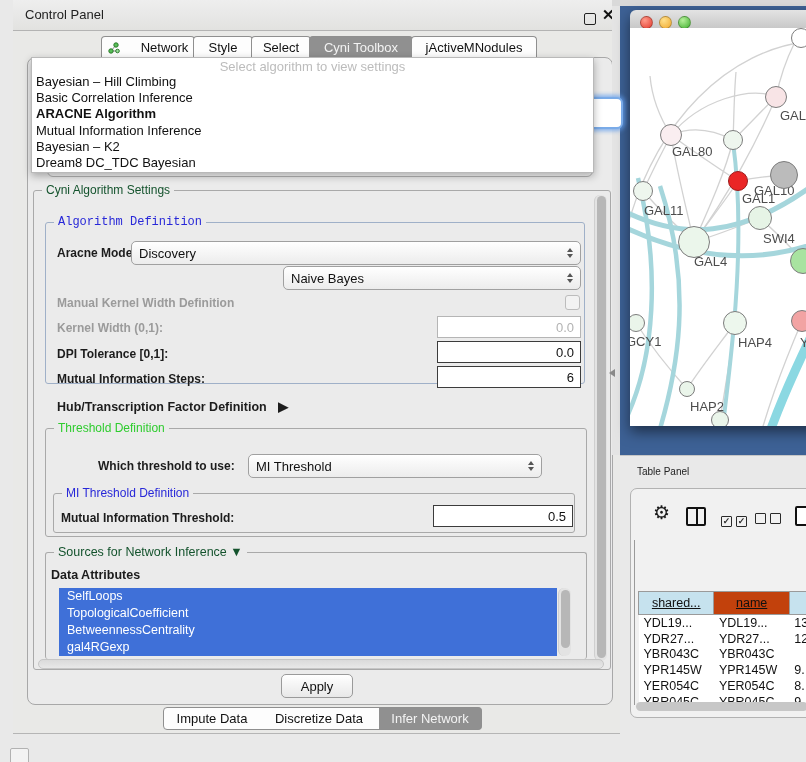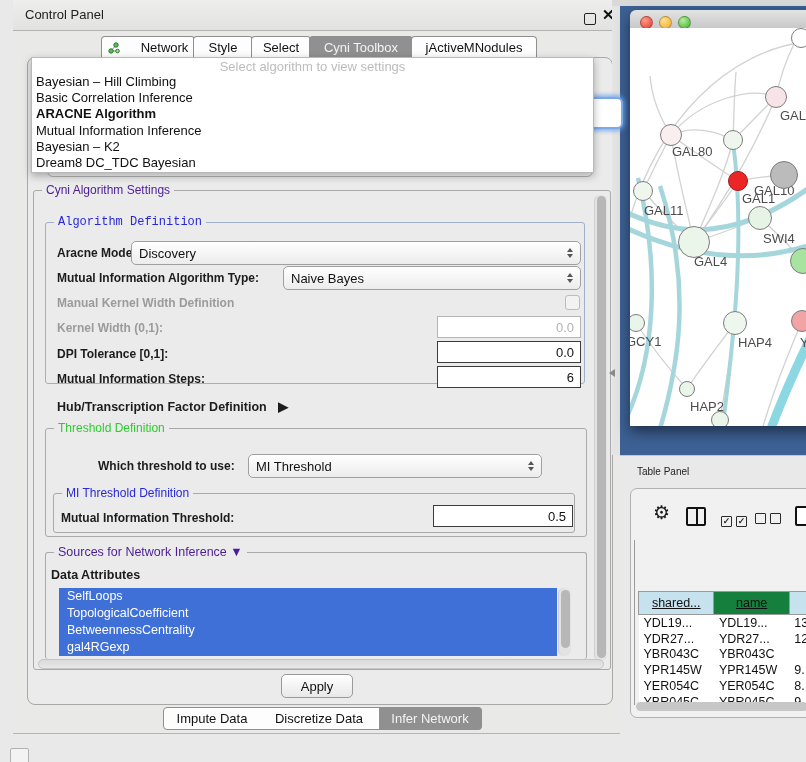--- a/index.html
+++ b/index.html
@@ -35,21 +35,21 @@
   #focus-combo{left:556px;top:97px;width:50px;height:28px;border-radius:6px;background:#fff;
                border:2px solid #7aabe8;box-shadow:0 0 4px 2px rgba(96,156,236,.75);z-index:5;}
   #bg-combo{left:34px;top:151px;width:546px;height:26px;border:1px solid #b3b3b3;border-radius:6px;
             background:#f6f6f6;z-index:4;display:flex;align-items:center;padding-left:14px;
             font-size:13px;color:#b3b3b3;box-sizing:border-box;}
 
   
   .group{border:1px solid #a9a9a9;border-radius:3px;}
   .gtitle{position:absolute;top:-8px;left:8px;background:#ebebeb;padding:0 4px;font-size:12px;
           white-space:nowrap;}
-  .t-gray{color:#4c1d95;}
+  .t-gray{color:#14532d;}
   .t-blue{color:#2727d8;}
   .t-green{color:#2ecc2e;}
 
   .lbl{font-size:12px;font-weight:bold;color:#1c1c1c;white-space:nowrap;}
   .lbl.dis{color:#9b9b9b;}
 
   .combo{border:1px solid #a0a0a0;border-radius:5px;background:linear-gradient(#ffffff,#ececec);
          display:flex;align-items:center;padding:0 7px;font-size:13px;color:#111;
          box-sizing:border-box;height:24px;}
   .spin{margin-left:auto;display:flex;flex-direction:column;gap:2px;align-items:center;}
@@ -106,21 +106,21 @@
   .cb{display:inline-block;width:9px;height:9px;border:1.5px solid #2a2a2a;border-radius:1px;
       font-size:9px;line-height:9px;text-align:center;color:#2a2a2a;font-weight:bold;margin-right:4px;}
   #doc-icon{width:13px;height:16px;border:2px solid #111;border-radius:2px;background:#fff;}
 
   #tbl{position:absolute;left:3px;top:51px;border-collapse:collapse;table-layout:fixed;}
   #tbl th{border:1px solid #9a9a9a;font-size:12.5px;font-weight:normal;color:#111;
           height:20px;text-align:center;overflow:hidden;white-space:nowrap;text-decoration:underline;}
   #tbl td{font-size:12.5px;color:#111;height:15.8px;padding:0 0 0 5px;overflow:hidden;
           white-space:nowrap;background:#fff;}
   th.hdr-blue{background:#c6e2ee;}
-  th.hdr-gray{background:#15803d;}
+  th.hdr-gray{background:#c2410c;}
   #tbl-clip{position:absolute;left:3px;top:51px;width:196px;height:165px;overflow:hidden;
             border-left:1px solid #9a9a9a;}
   #tp-hscroll{position:absolute;left:5px;top:213px;width:172px;height:9px;background:#c7c7c7;
               border-radius:5px;}
 
   #splitter-arrow{left:609px;top:369px;width:0;height:0;border-top:4px solid transparent;
                   border-bottom:4px solid transparent;border-right:6px solid #8a8a8a;}
   #dock-icon{left:10px;top:748px;width:17px;height:14px;border:1px solid #b2b2b2;
              border-radius:2px;background:#f3f3f3;}
 </style>
@@ -186,21 +186,20 @@
       <span class="gtitle t-blue">Algorithm Definition</span>
     </div>
     <div class="lbl abs" style="left:44px;top:246px;">Aracne Mode:</div>
     <div class="combo abs" style="left:118px;top:241px;width:450px;">
       <span>Discovery</span>
       <span class="spin">
           <i class="tri-up"></i>
           <i class="tri-dn"></i>
         </span>
     </div>
-    <div class="lbl abs" style="left:44px;top:271px;">Mutual Information Algorithm Type:</div>
     <div class="combo abs" style="left:270px;top:266px;width:298px;">
       <span>Naive Bayes</span>
       <span class="spin">
           <i class="tri-up"></i>
           <i class="tri-dn"></i>
         </span>
     </div>
     <div class="lbl dis abs" style="left:44px;top:296px;">Manual Kernel Width Definition</div>
     <div class="checkbox abs" style="left:552px;top:295px;"></div>
     <div class="lbl dis abs" style="left:44px;top:321px;">Kernel Width (0,1):</div>

